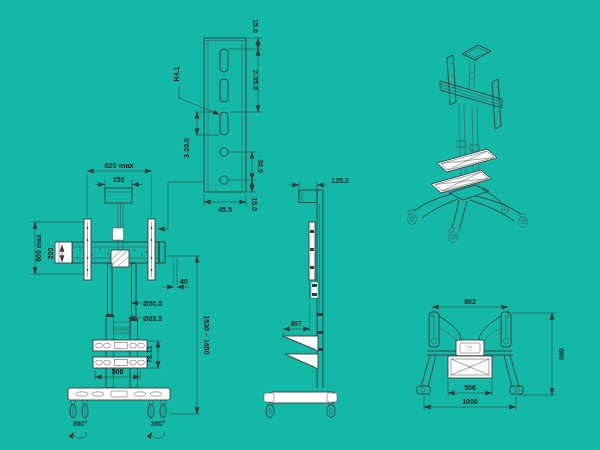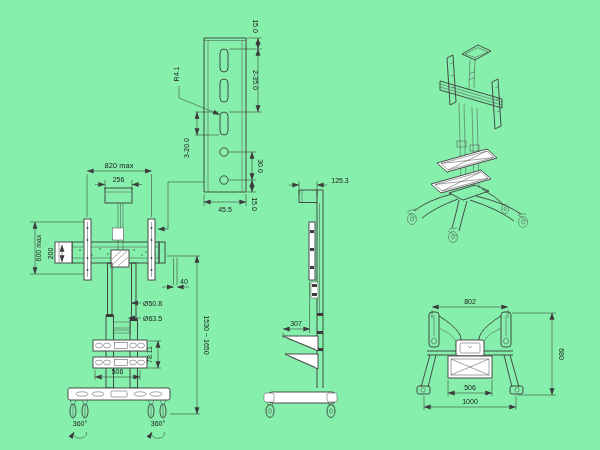--- a/index.html
+++ b/index.html
@@ -1,16 +1,16 @@
 <!DOCTYPE html>
 <html><head>
 <meta charset="utf-8">
 <style>
   html,body{margin:0;padding:0;background:#fff;}
-  .canvas{position:relative;width:600px;height:450px;background:#86efac;overflow:hidden;}
+  .canvas{position:relative;width:600px;height:450px;background:#14b8a6;overflow:hidden;font-weight:bold;}
   svg{display:block;}
   .g{stroke:#3b3b3b;stroke-width:.9;fill:none;stroke-linejoin:miter;stroke-linecap:butt;}
   .gw{stroke:#3b3b3b;stroke-width:.9;fill:#ffffff;}
   .t{stroke:#4a4a4a;stroke-width:.5;fill:none;}
   .tw{stroke:#4a4a4a;stroke-width:.5;fill:#ffffff;}
   .d{stroke:#3b3b3b;stroke-width:.55;fill:none;}
   .dk{fill:#3b3b3b;stroke:none;}
   text{font-family:"Liberation Sans","DejaVu Sans",sans-serif;font-size:7px;fill:#1c1c1c;}
   .big{font-size:7.5px;}
 </style>

